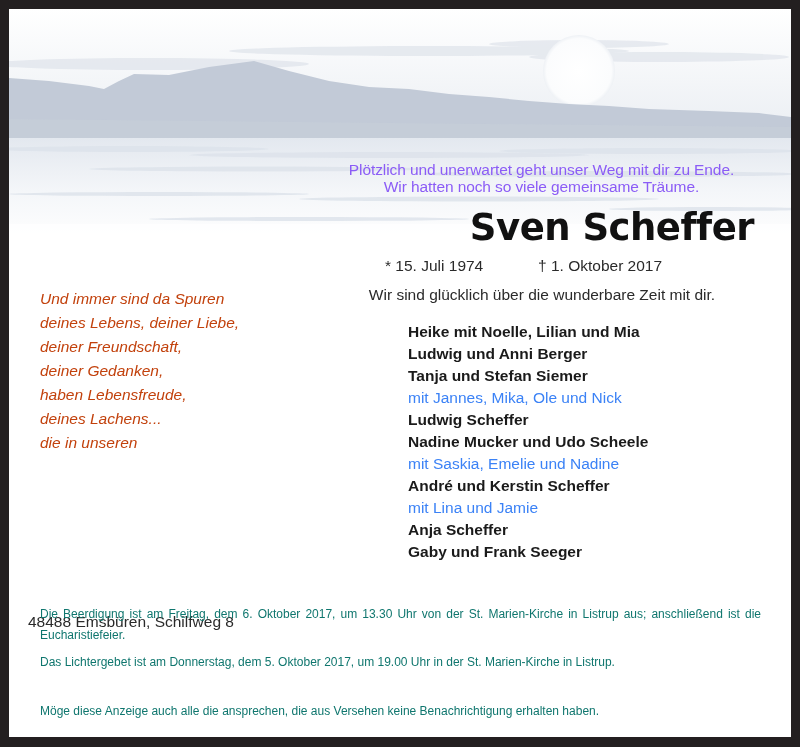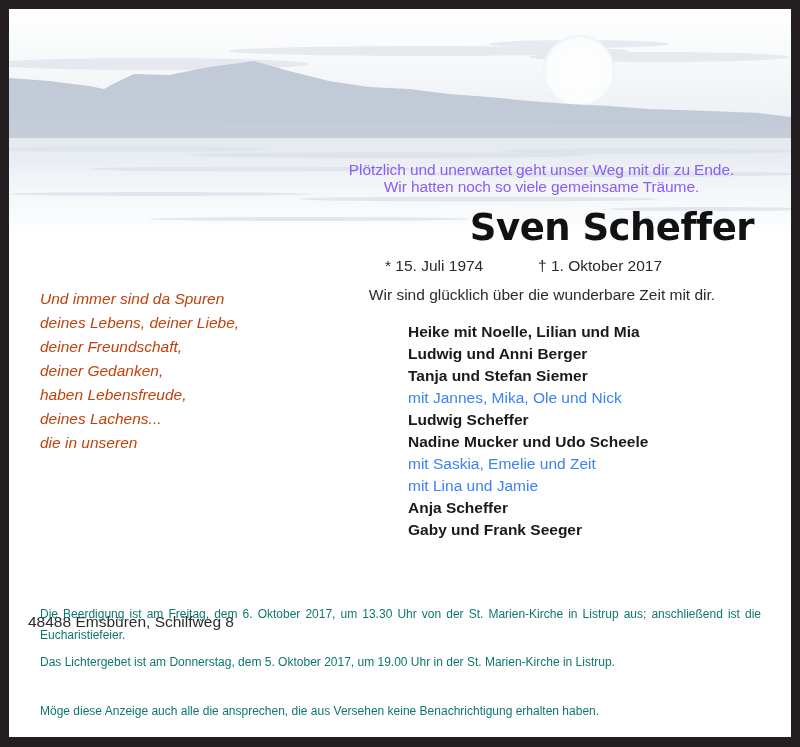--- a/index.html
+++ b/index.html
@@ -126,21 +126,22 @@
     <div>die in unseren</div>
   </div>
 
   <div class="abs mourners">
     <div class="b">Heike mit Noelle, Lilian und Mia</div>
     <div class="b">Ludwig und Anni Berger</div>
     <div class="b">Tanja und Stefan Siemer</div>
     <div class="n">mit Jannes, Mika, Ole und Nick</div>
     <div class="b">Ludwig Scheffer</div>
     <div class="b">Nadine Mucker und Udo Scheele</div>
-    <div class="n">mit Saskia, Emelie und Zeit</div>
+    <div class="n">mit Saskia, Emelie und Nadine</div>
+    <div class="b">André und Kerstin Scheffer</div>
     <div class="n">mit Lina und Jamie</div>
     <div class="b">Anja Scheffer</div>
     <div class="b">Gaby und Frank Seeger</div>
   </div>
 
   <div class="abs address">48488 Emsbüren, Schilfweg 8</div>
 
   <div class="para" style="top:595px;">Die Beerdigung ist am Freitag, dem 6. Oktober 2017, um 13.30 Uhr von der St. Marien-Kirche in Listrup aus; anschließend ist die Eucharistiefeier.</div>
   <div class="para" style="top:643px;">Das Lichtergebet ist am Donnerstag, dem 5. Oktober 2017, um 19.00 Uhr in der St. Marien-Kirche in Listrup.</div>
   <div class="para" style="top:692px;">Möge diese Anzeige auch alle die ansprechen, die aus Versehen keine Benachrichtigung erhalten haben.</div>

